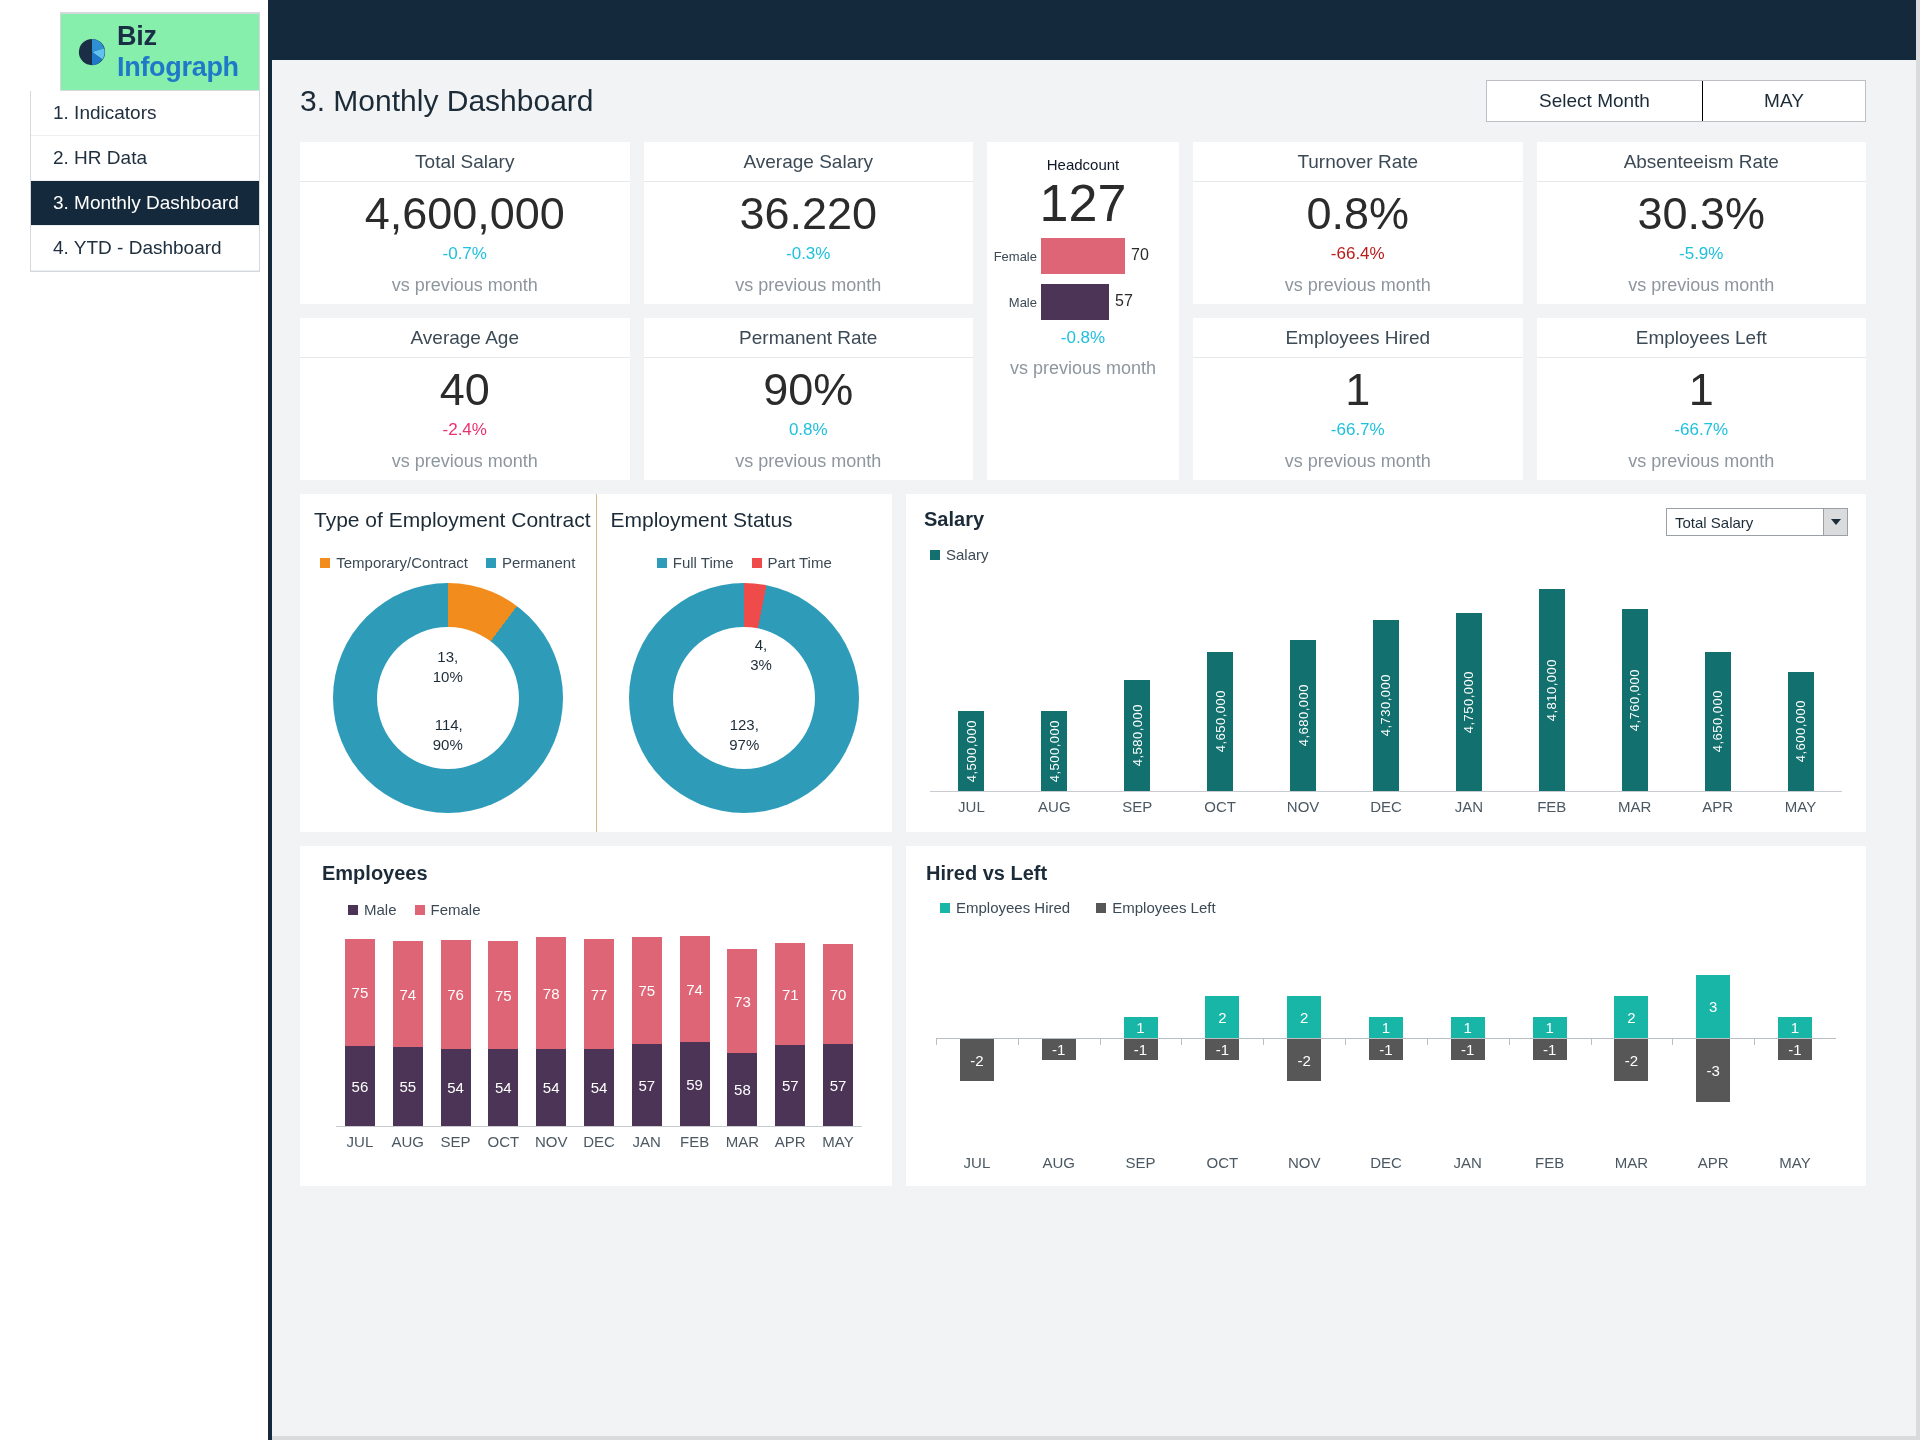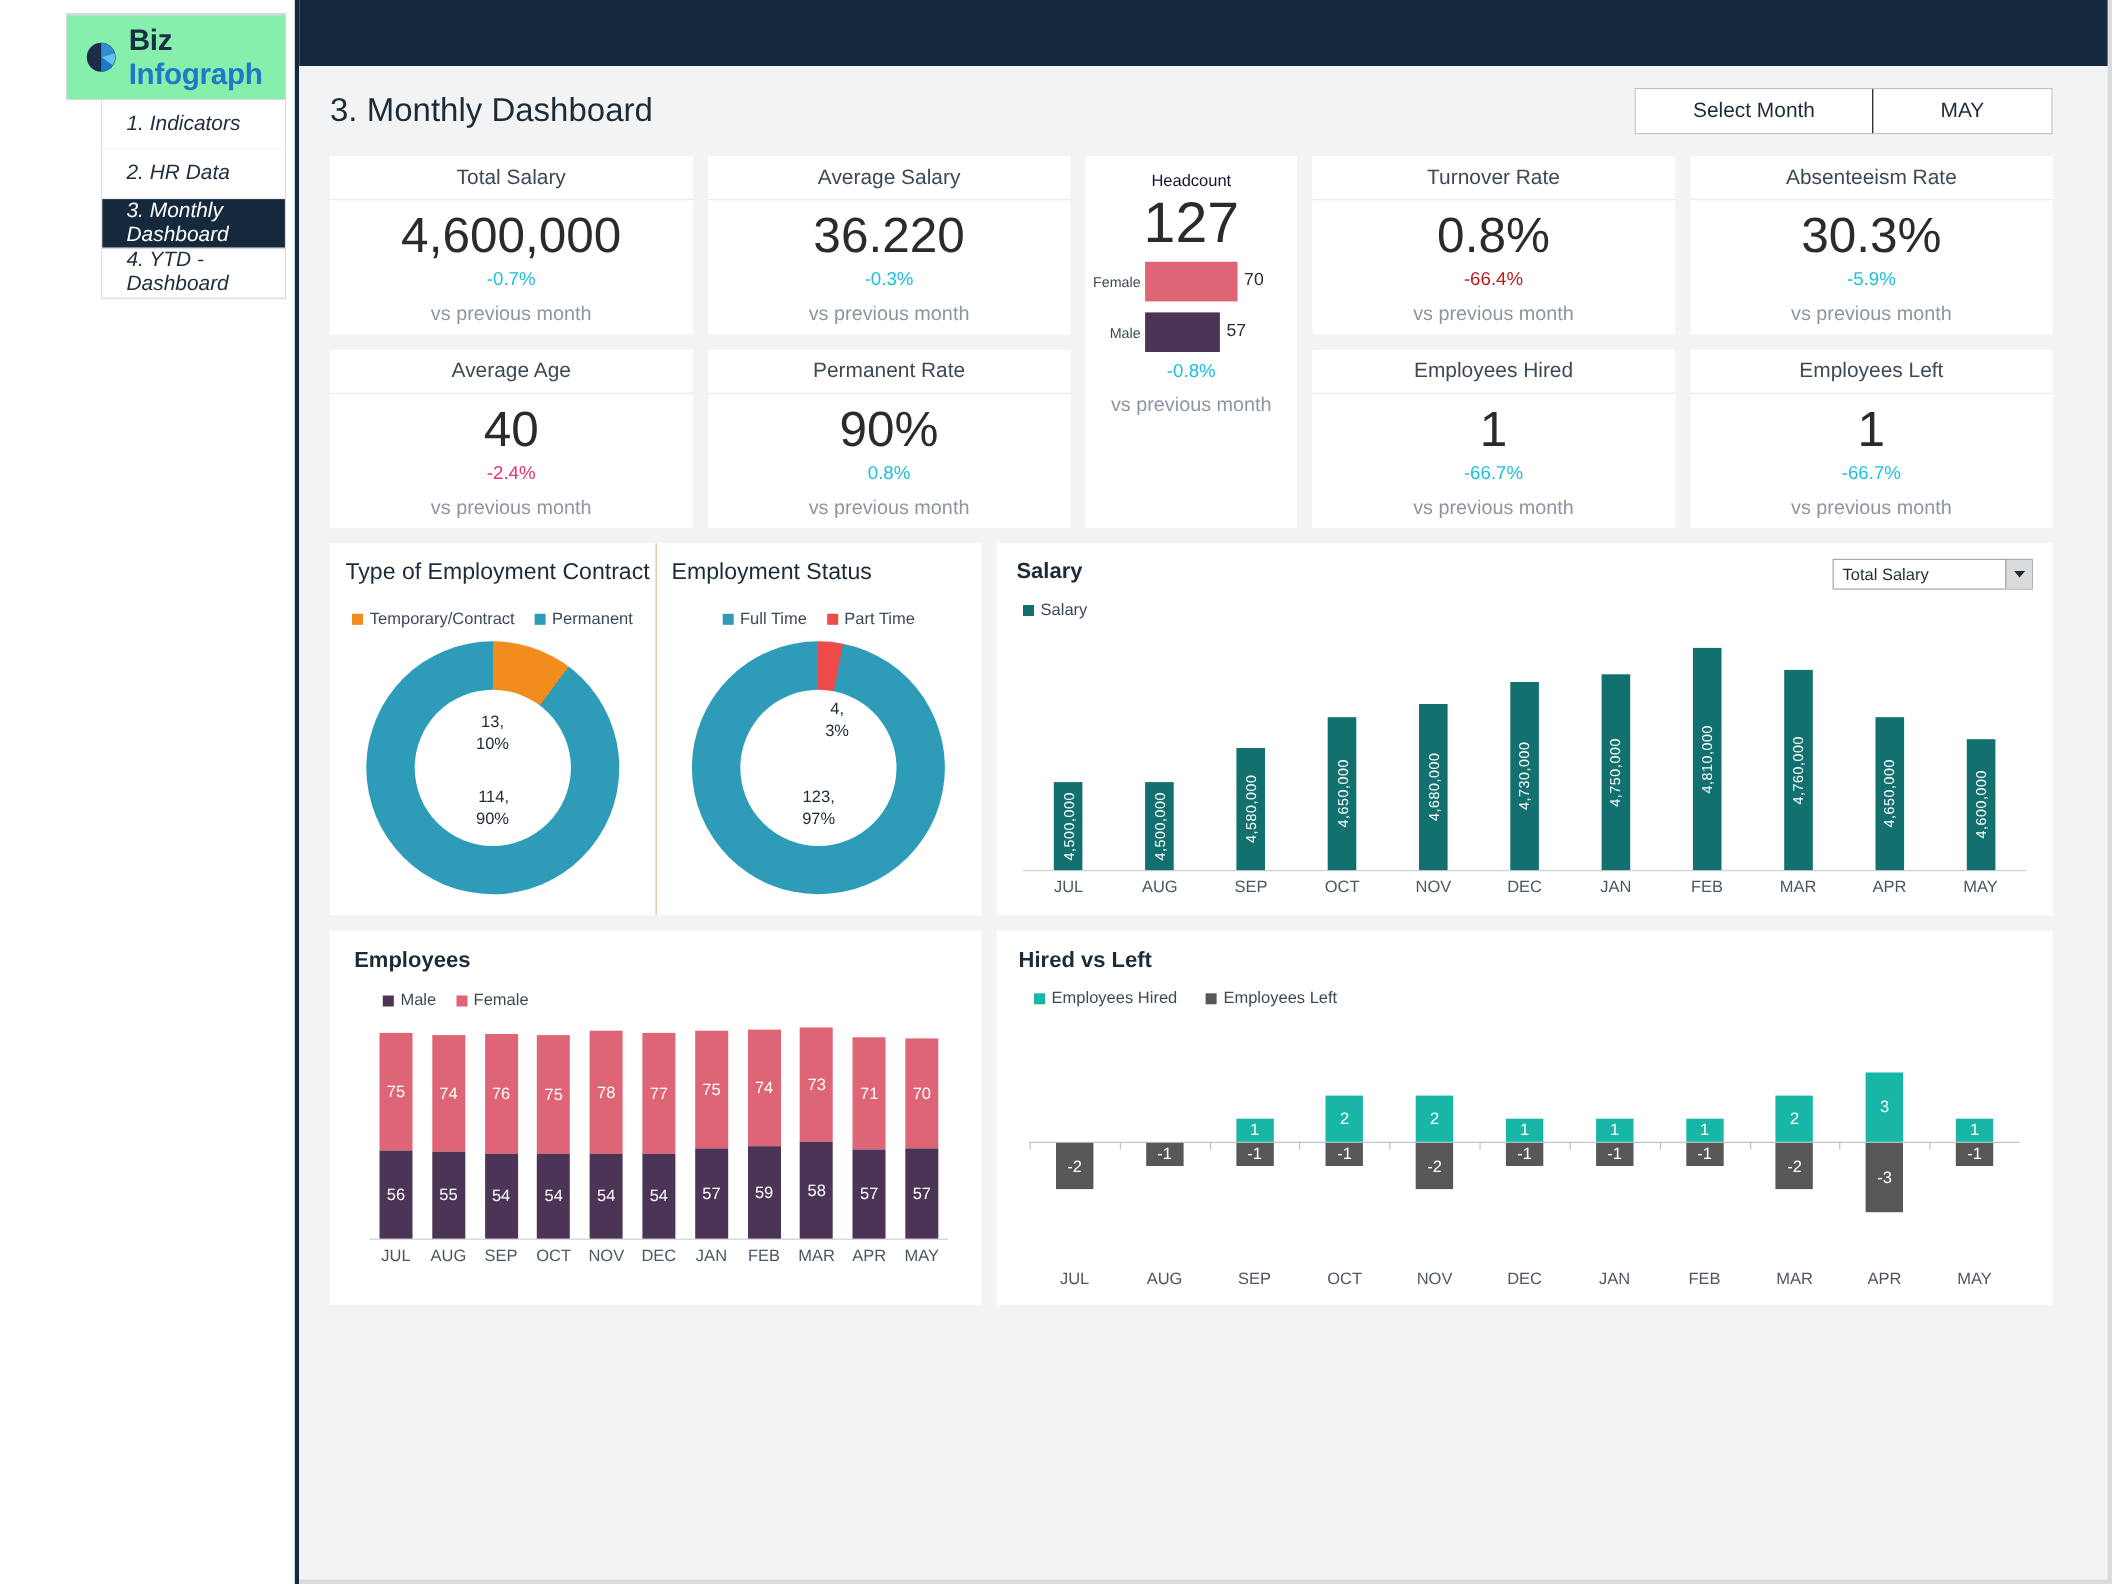--- a/index.html
+++ b/index.html
@@ -31,21 +31,21 @@
     margin: 12px 8px 0 60px;
     display: flex; align-items: center; gap: 10px;
     padding-left: 16px;
     background: #86efac;
   }
   .logo-mark { width: 30px; height: 30px; flex: 0 0 30px; }
   .logo-text { font-size: 27px; font-weight: 700; letter-spacing: -0.3px; }
   .logo-biz { color: #1a2f45; }
   .logo-info { color: #1f78c8; }
 
-  .nav { margin-left: 92px; margin-right: 8px; border: 1px solid #d5d8dc; border-top: none; font-style: italic; }
+  .nav { margin-left: 30px; margin-right: 8px; border: 1px solid #d5d8dc; border-top: none; }
   .nav-item {
     height: 45px;
     display: flex; align-items: center;
     padding-left: 22px;
     font-size: 19px;
     color: #20303f;
     background: #ffffff;
     border-bottom: 1px solid #eceef0;
     cursor: pointer;
   }
@@ -544,21 +544,21 @@
             </div>
             <div class="stack-slot">
               <div class="stack">
                 <div class="seg seg-f" style="height: 106px;">74</div>
                 <div class="seg seg-m" style="height: 84px;">59</div>
               </div>
             </div>
             <div class="stack-slot">
               <div class="stack">
                 <div class="seg seg-f" style="height: 104px;">73</div>
-                <div class="seg seg-m" style="height: 88px;">58</div>
+                <div class="seg seg-m" style="height: 73px;">58</div>
               </div>
             </div>
             <div class="stack-slot">
               <div class="stack">
                 <div class="seg seg-f" style="height: 102px;">71</div>
                 <div class="seg seg-m" style="height: 81px;">57</div>
               </div>
             </div>
             <div class="stack-slot">
               <div class="stack">

